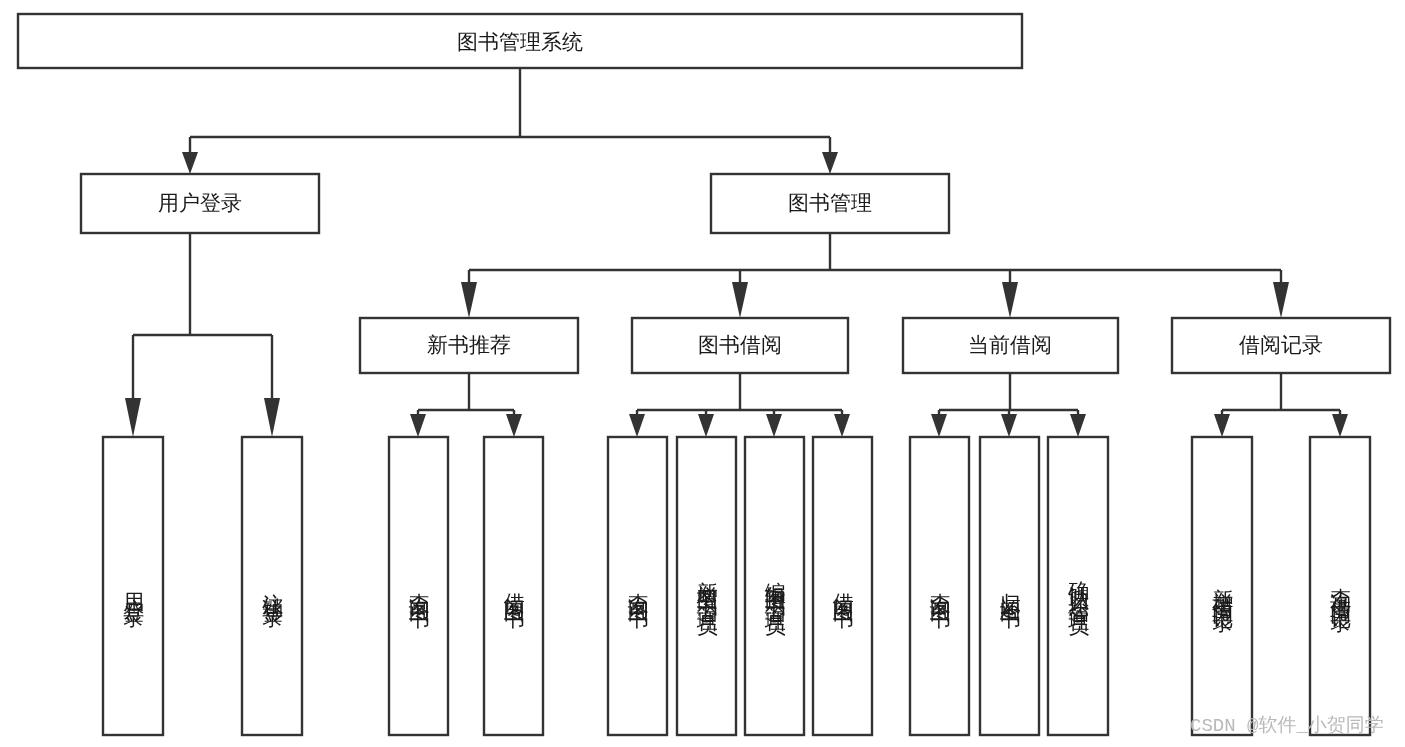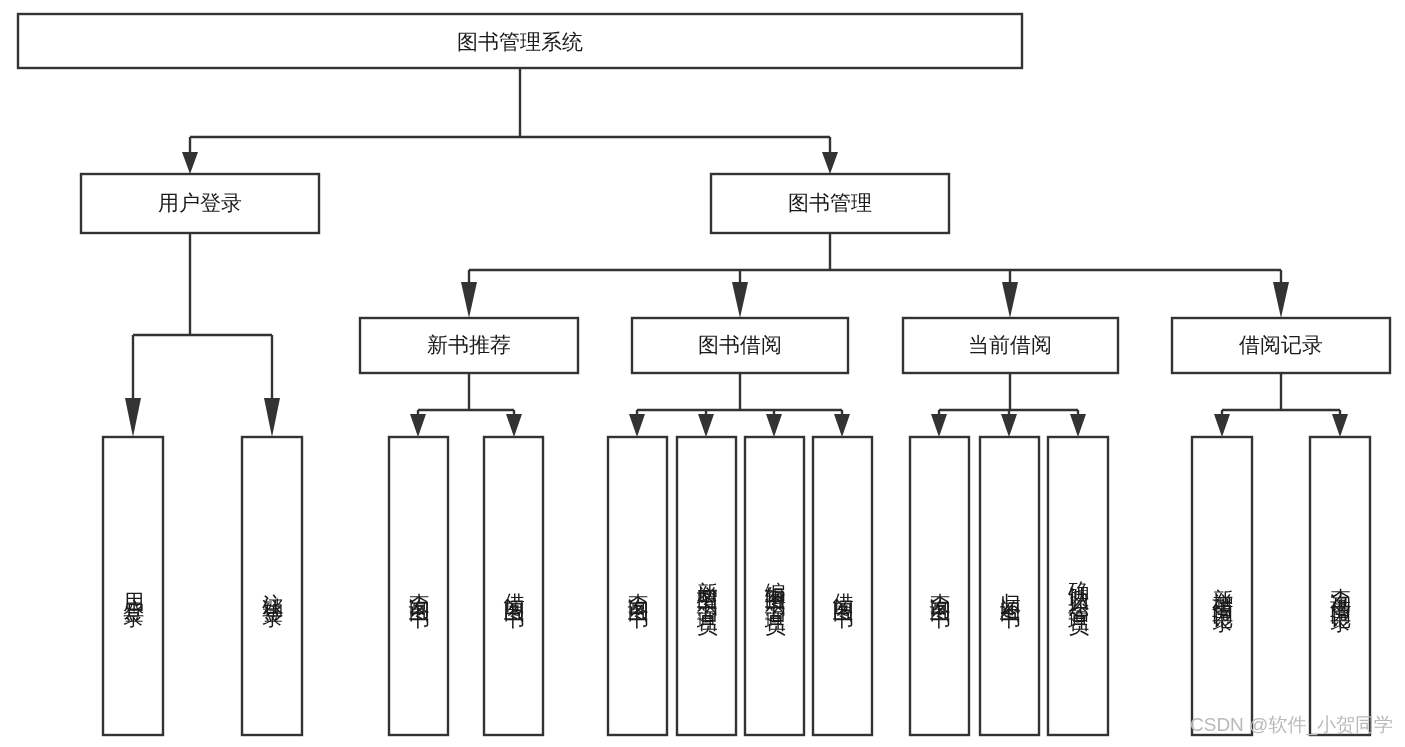--- a/index.html
+++ b/index.html
@@ -59,21 +59,21 @@
     letter-spacing: 5px;
     display: flex;
     align-items: center;
     justify-content: center;
     white-space: nowrap;
     pointer-events: none;
     user-select: none;
   }
   .watermark {
     position: absolute;
-    font-family: Liberation Sans, sans-serif;
+    font-family: Liberation Mono, monospace;
     font-size: 19px;
     color: #b9b9b9;
     white-space: nowrap;
     user-select: none;
   }
 </style>
 </head>
 <body>
 
 <div id="diagram-root">

